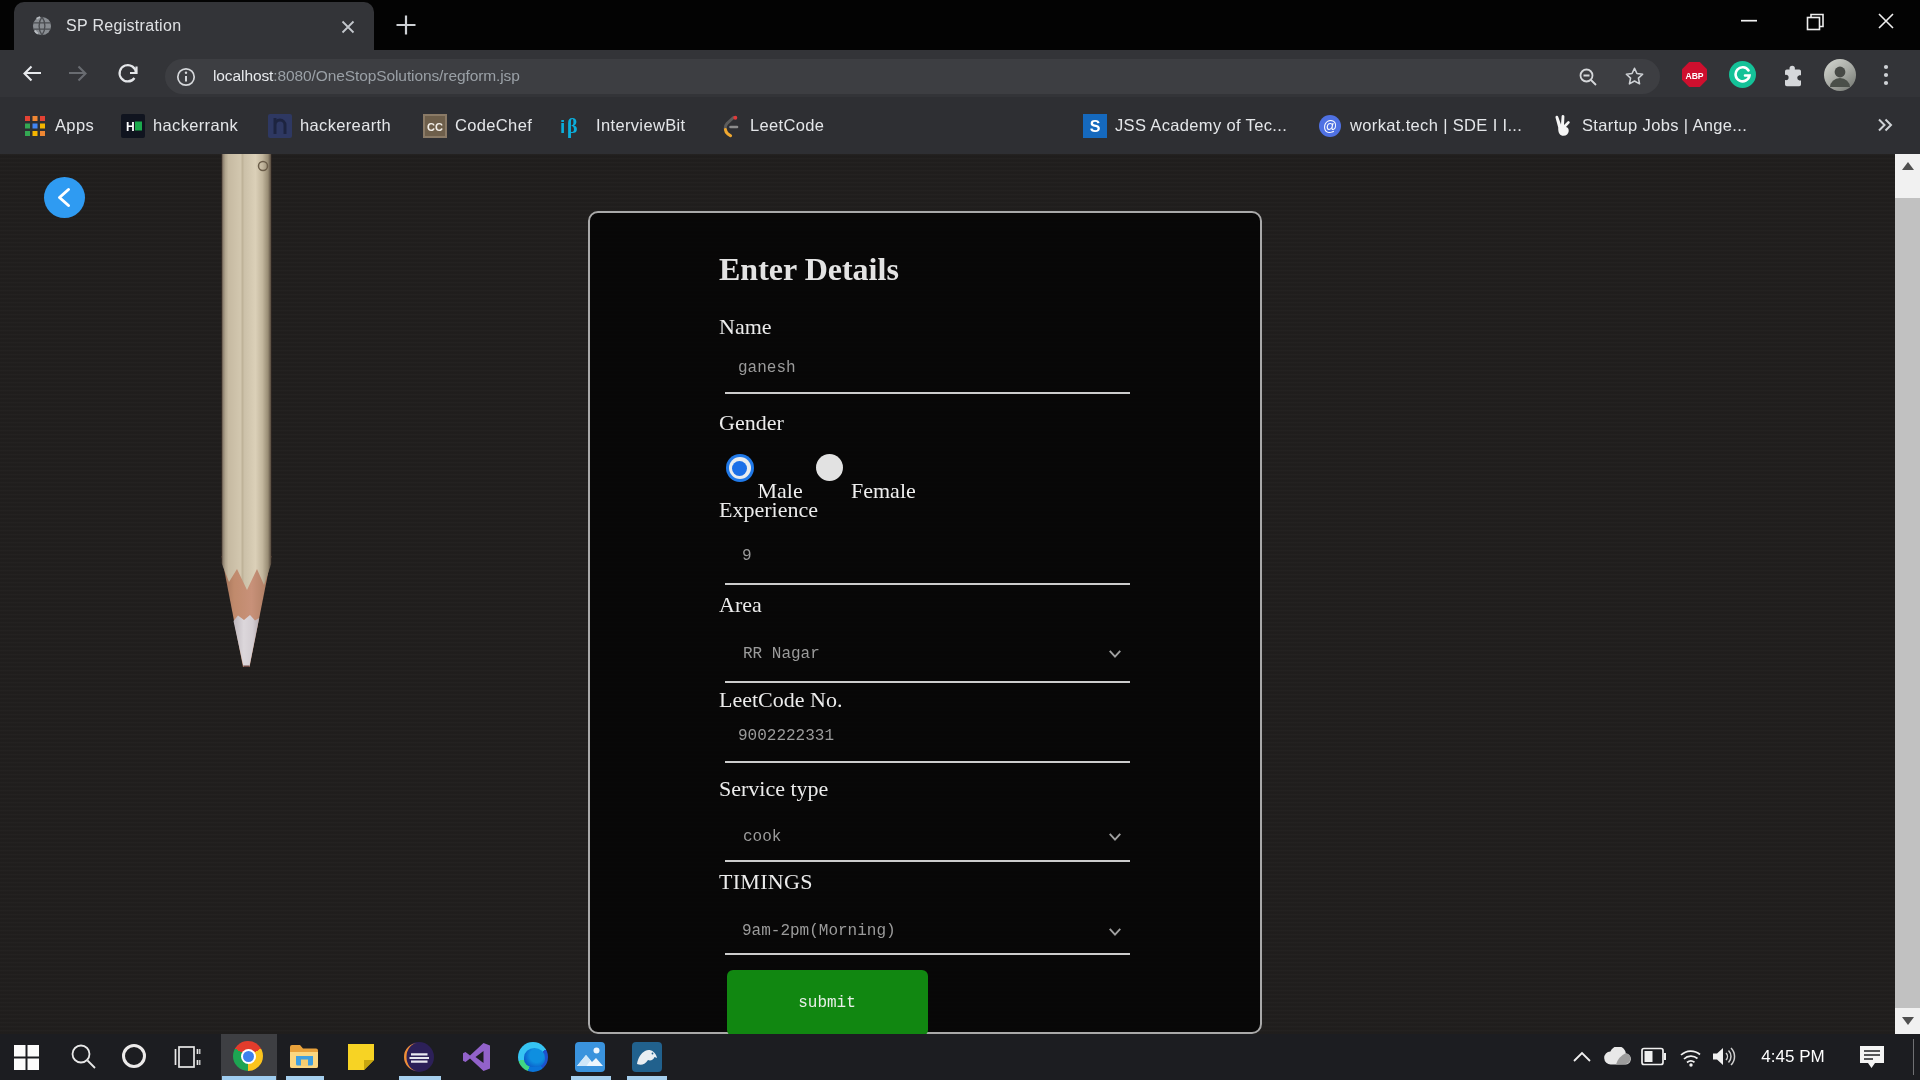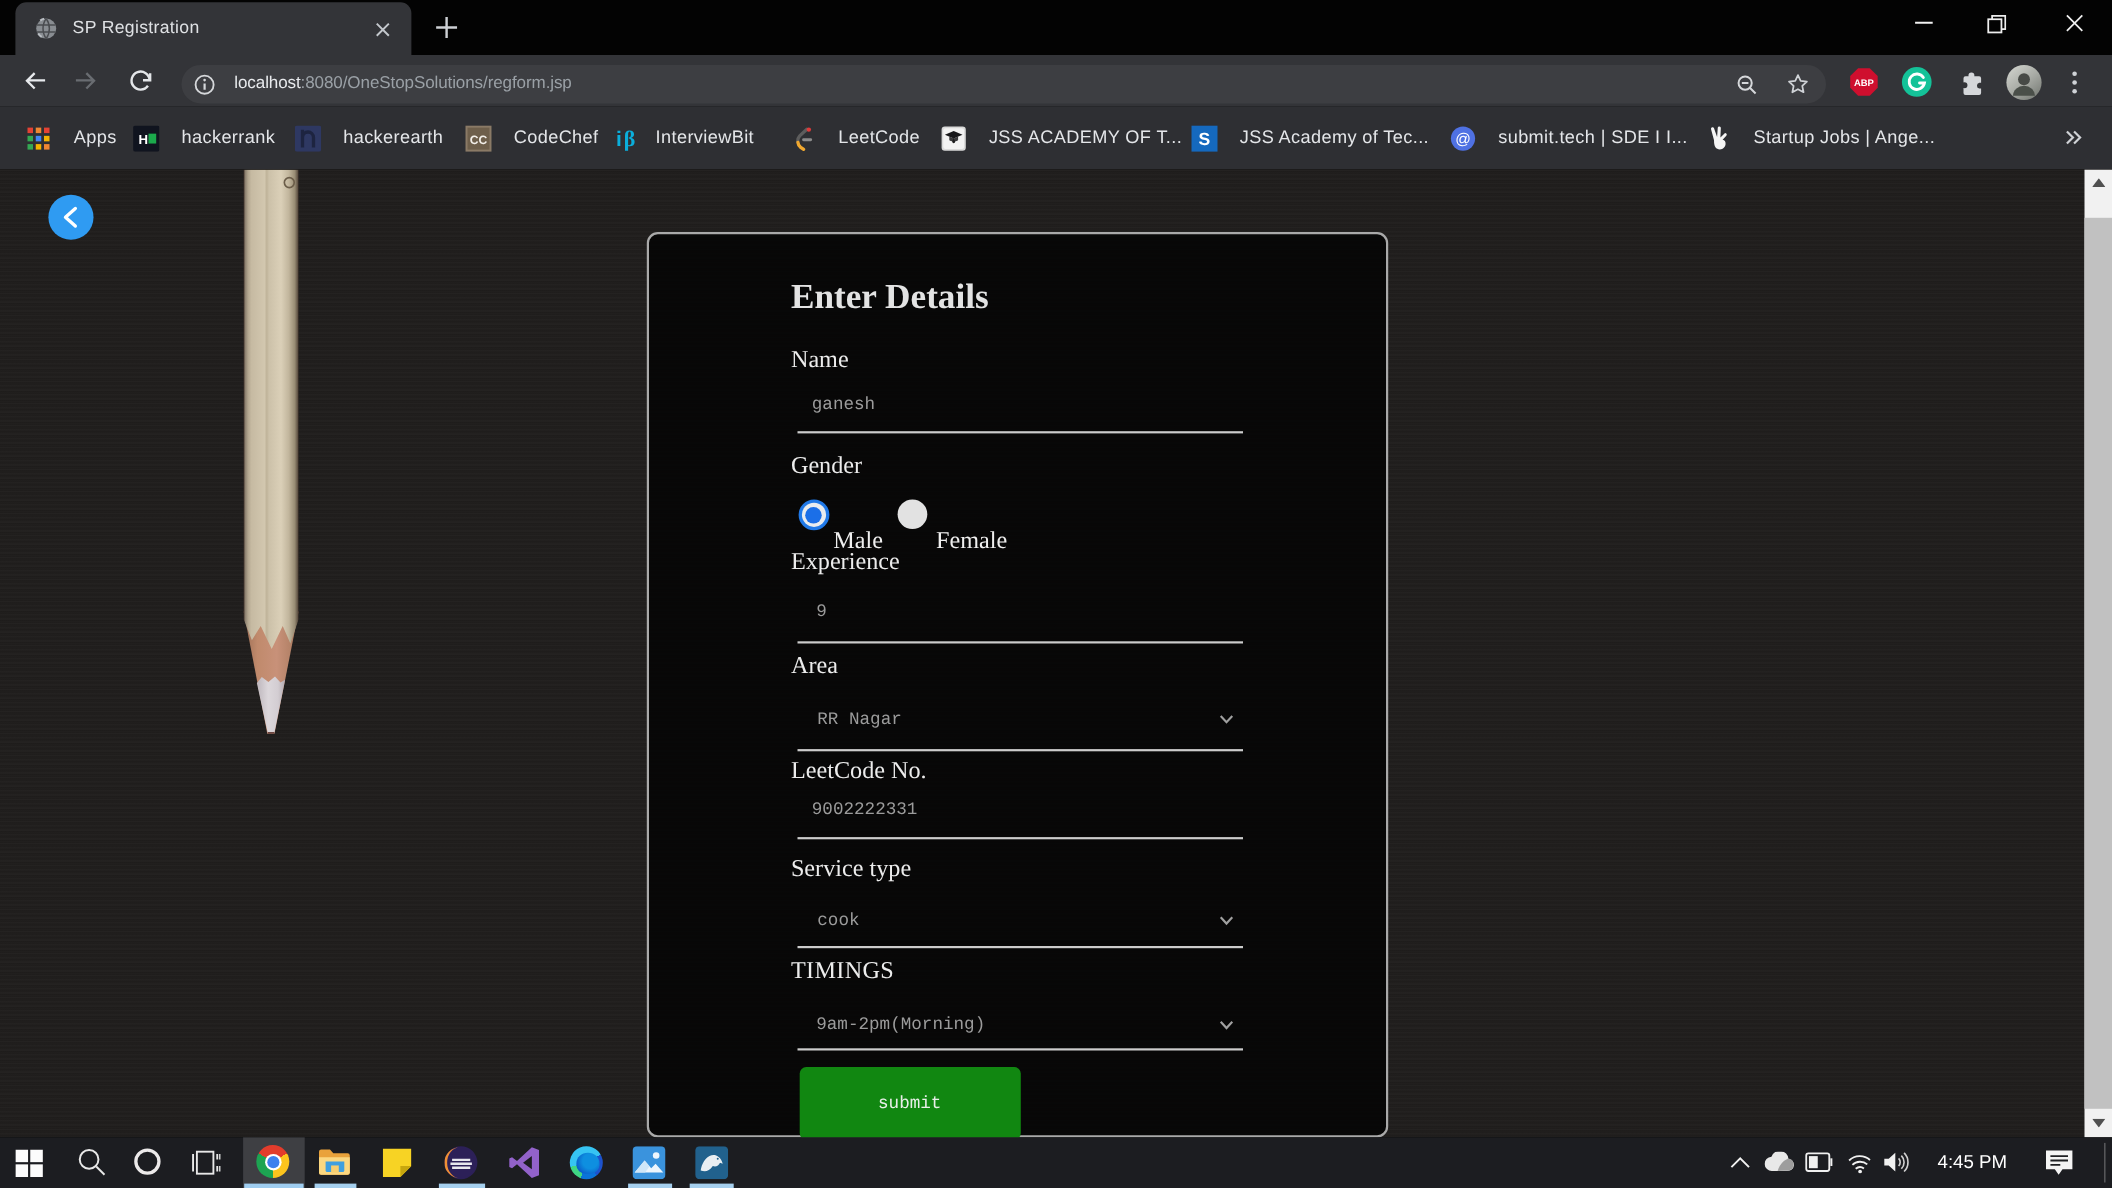--- a/index.html
+++ b/index.html
@@ -8,21 +8,21 @@
 
 #tabstrip { position:absolute; left:0; top:0; width:1920px; height:50px; background:#030303; }
 #tab { position:absolute; left:14px; top:2px; width:360px; height:48px; background:#333438; border-radius:10px 10px 0 0; }
 #tab .title { position:absolute; left:52px; top:15px; font-size:16px; color:#dfe1e4; letter-spacing:0.3px; }
 #toolbar { position:absolute; left:0; top:50px; width:1920px; height:47px; background:#333438; }
 #omnibox { position:absolute; left:165px; top:9px; width:1495px; height:35px; border-radius:18px; background:#3d3e42; }
 #urltext { position:absolute; left:48px; top:7.5px; font-size:15.5px; color:#9aa0a6; letter-spacing:-0.1px; }
 #urltext b { color:#e8eaed; font-weight:normal; }
 #bookmarks { position:absolute; left:0; top:97px; width:1920px; height:57px; background:#2e2f33; }
 .bm { position:absolute; top:0; height:57px; display:flex; align-items:center; }
-.bm .lbl { color:#e4e6e9; font-size:16.5px; letter-spacing:0.35px; margin-left:20px; white-space:nowrap; }
+.bm .lbl { color:#e4e6e9; font-size:16.5px; letter-spacing:0.35px; margin-left:8px; white-space:nowrap; }
 .bmicon { width:24px; height:24px; flex:0 0 24px; position:relative; }
 
 #page { position:absolute; left:0; top:154px; width:1920px; height:880px; background:
  repeating-linear-gradient(180deg, #232120 0px, #242221 1px, #1e1c1b 2px, #211f1e 3px, #1f1d1c 4px);
  overflow:hidden; }
 #backbtn { position:absolute; left:44px; top:23px; width:41px; height:41px; border-radius:50%; background:#2f9bf2; }
 #panel { position:absolute; left:588px; top:57px; width:674px; height:823px; background:rgba(4,4,4,0.88); border:2px solid #a9a9a9; border-radius:10px; }
 .ser { font-family:"Liberation Serif", serif; }
 #panel h1 { position:absolute; left:129px; top:37.5px; font-family:"Liberation Serif", serif; font-size:32px; color:#e3e3e3; font-weight:bold;}
 .flabel { position:absolute; left:129px; font-family:"Liberation Serif", serif; font-size:22px; color:#ececec; }
@@ -161,43 +161,33 @@
   </div>
   <div class="bm" style="left:718px">
     <svg class="bmicon" width="24" height="24" viewBox="0 0 24 24">
       <path d="M15.5 3.5 L9 9.5 a6.8 6.8 0 0 0-1.8 5" fill="none" stroke="#5d5d5d" stroke-width="3" stroke-linecap="round"></path>
       <path d="M7.4 15.5 a6.8 6.8 0 0 0 2.2 4.2 l3 2" fill="none" stroke="#f0a830" stroke-width="3" stroke-linecap="round"></path>
       <path d="M12.5 13 h6.5" stroke="#8c8c8c" stroke-width="2.6" stroke-linecap="round"></path>
       <circle cx="17.3" cy="3.8" r="2" fill="#e03a3a"></circle>
     </svg>
     <span class="lbl">LeetCode</span>
   </div>
-  <div class="bm" style="left:855px">
-    <svg class="bmicon" width="24" height="24" viewBox="0 0 24 24">
-      <rect x="1" y="1" width="22" height="22" rx="3" fill="#d9d9d9"></rect>
-      <rect x="2.5" y="2.5" width="19" height="19" rx="2" fill="#f2f2f2"></rect>
-      <path d="M12 5 L20 8.4 L12 11.8 L4 8.4 Z" fill="#18181a"></path>
-      <path d="M8 10 v3.2 c0 1.6 8 1.6 8 0 V10 L12 11.8 Z" fill="#3a3a3c"></path>
-      <path d="M12 8.8 l-0.5 4.5 a1.4 1.4 0 1 0 1 0 Z" fill="#1d1d1f"></path>
-    </svg>
-    <span class="lbl">JSS ACADEMY OF T...</span>
-  </div>
   <div class="bm" style="left:1083px">
     <svg class="bmicon" width="24" height="24" viewBox="0 0 24 24">
       <rect x="0" y="0" width="24" height="24" fill="#1569be"></rect>
       <text x="12" y="18" font-size="16" font-weight="bold" fill="#fff" text-anchor="middle" font-family="Liberation Sans">S</text>
     </svg>
     <span class="lbl">JSS Academy of Tec...</span>
   </div>
   <div class="bm" style="left:1318px">
     <svg class="bmicon" width="24" height="24" viewBox="0 0 24 24">
       <circle cx="12" cy="12" r="11" fill="#4f71e3"></circle>
       <text x="12" y="17" font-size="14" fill="#fff" text-anchor="middle" font-family="Liberation Sans">@</text>
     </svg>
-    <span class="lbl">submit.tech | SDE I I...</span>
+    <span class="lbl">workat.tech | SDE I I...</span>
   </div>
   <div class="bm" style="left:1550px">
     <svg class="bmicon" width="24" height="24" viewBox="0 0 24 24">
       <path d="M8.2 13.5 L5.5 3.5 a1.4 1.4 0 0 1 2.7-.8 L11 10.5 L11.6 2.2 a1.4 1.4 0 0 1 2.8.2 L14 11 l3.5-3.5 a1.3 1.3 0 0 1 1.9 1.8 L16 13 c2 .5 3 2 2.7 4.2 -.3 2.6-2.2 4.6-5.2 4.6 -3.4 0-5.5-2.6-5.3-8.3 Z" fill="#f5f5f5"></path>
     </svg>
     <span class="lbl">Startup Jobs | Ange...</span>
   </div>
   <svg class="abs" style="left:1874px;top:17px" width="22" height="22" viewBox="0 0 22 22">
     <path d="M5 5.5 L10.5 11 L5 16.5 M11.5 5.5 L17 11 L11.5 16.5" fill="none" stroke="#cfd2d6" stroke-width="2"></path>
   </svg>

